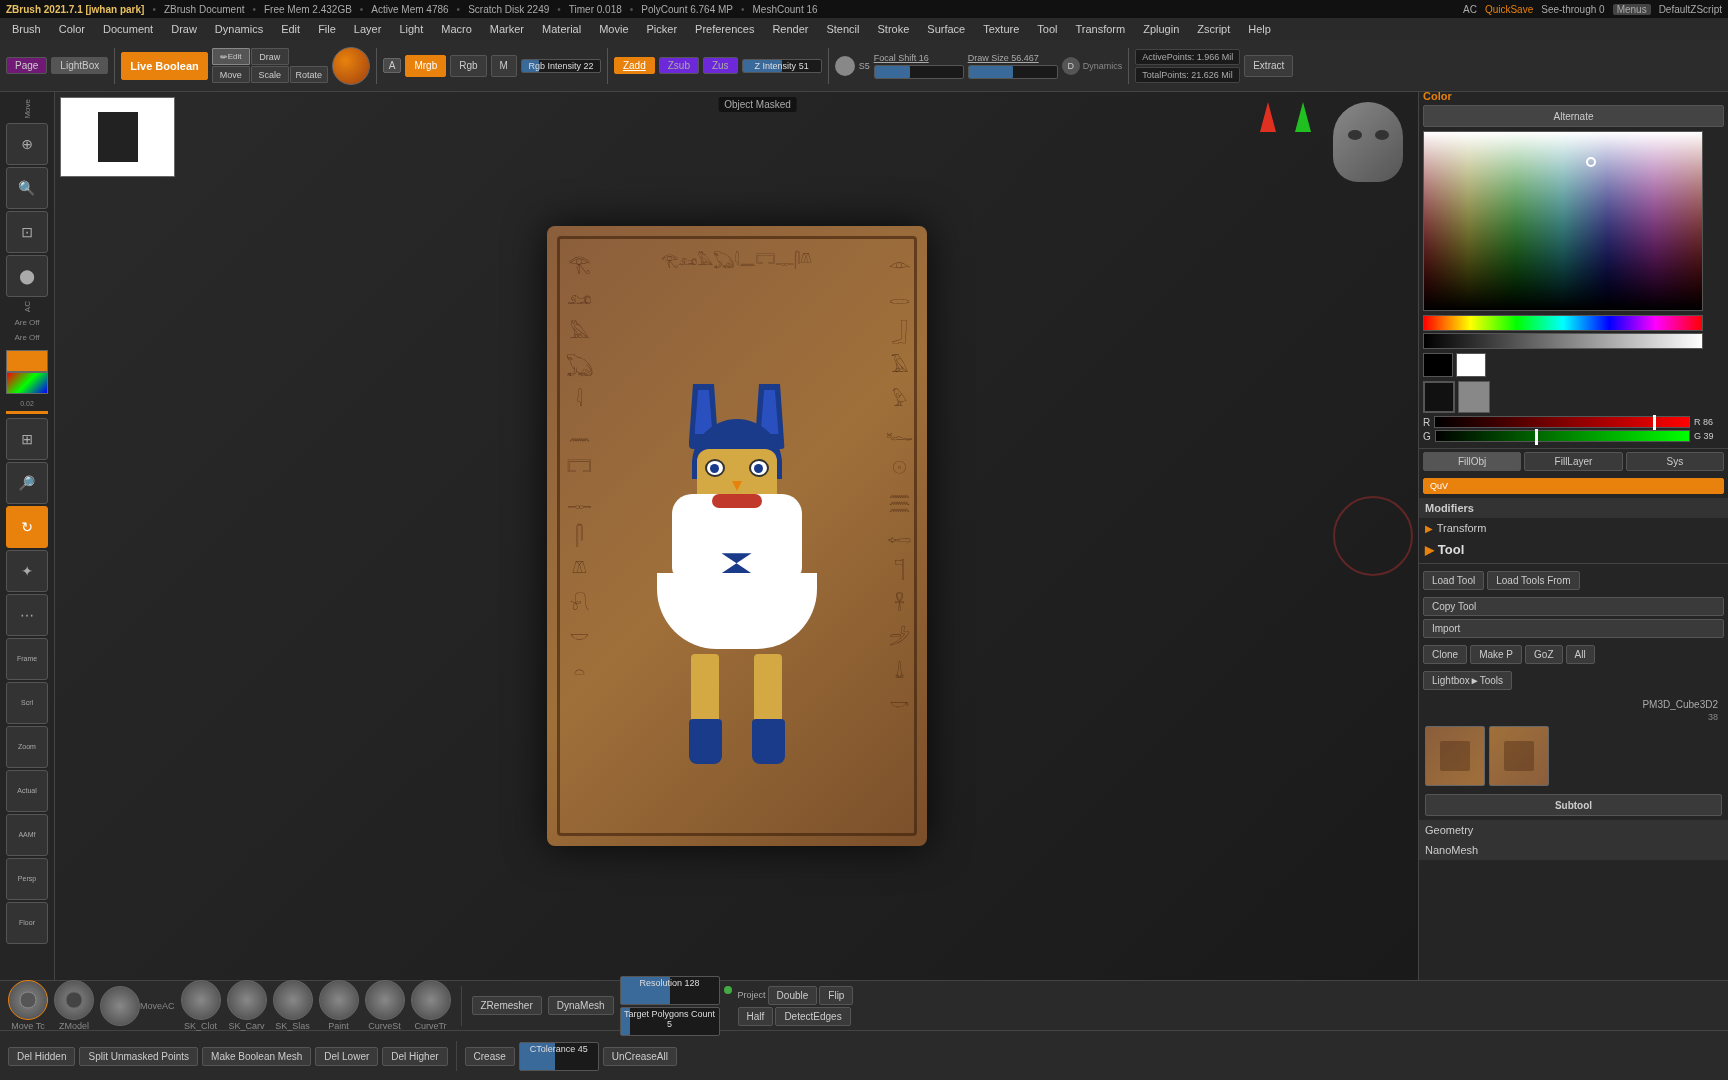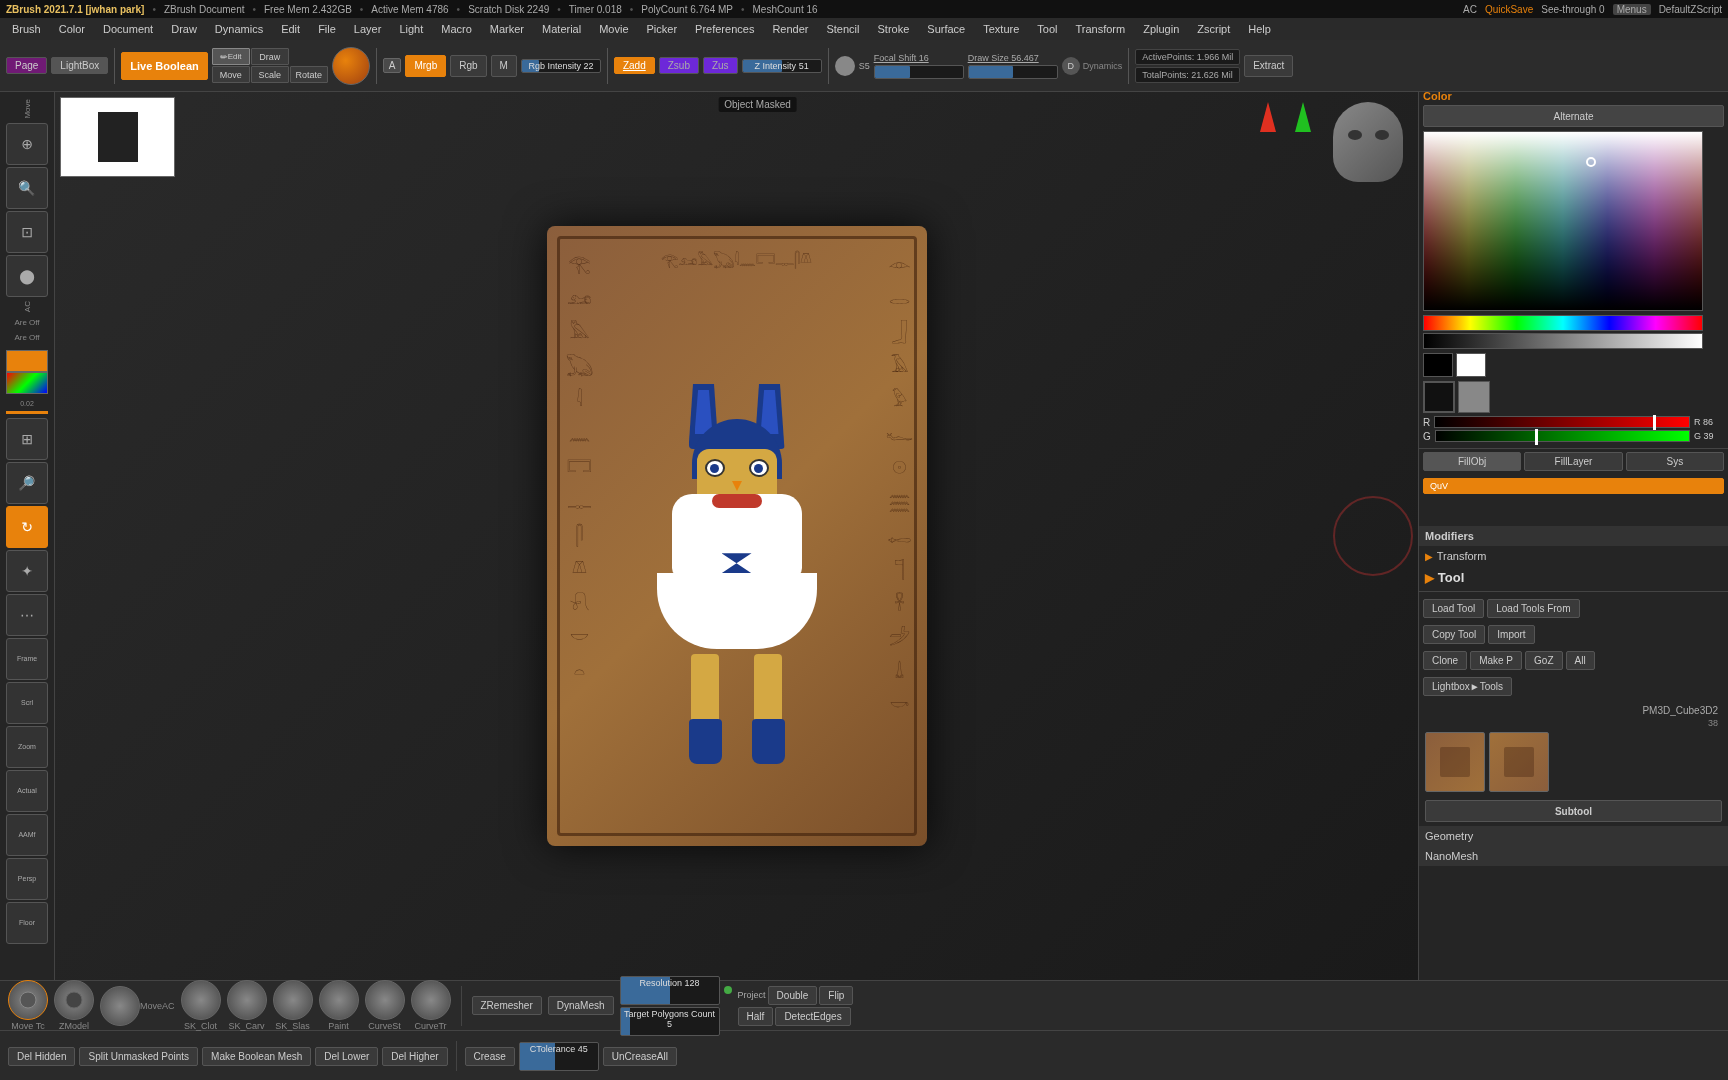--- a/index.html
+++ b/index.html
@@ -522,21 +522,20 @@
     .modifiers-header {
       background: #333;
       padding: 4px 6px;
       font-size: 11px;
       color: #ccc;
       font-weight: bold;
       cursor: pointer;
       display: flex;
       justify-content: space-between;
       align-items: center;
-      margin-top: 28px;
     }
     .transform-header {
       padding: 4px 6px;
       font-size: 11px;
       color: #ccc;
       cursor: pointer;
       display: flex;
       align-items: center;
       gap: 4px;
     }
@@ -1037,21 +1036,21 @@
     <span class="arrow-icon" style="font-size:12px;">▶</span>
     <span>Tool</span>
   </div>
 
   <div class="divider"></div>
 
   <div class="tool-btn-row" style="padding:4px;">
     <div class="tool-btn">Load Tool</div>
     <div class="tool-btn">Load Tools From</div>
   </div>
-  <div class="tool-btn-row" style="padding:0 4px 4px;">
+  <div class="tool-btn-row" style="padding:0 4px 4px;flex-direction:column;">
     <div class="tool-btn">Copy Tool</div>
     <div class="tool-btn">Import</div>
   </div>
   <div class="tool-btn-row" style="padding:0 4px 4px;">
     <div class="tool-btn">Clone</div>
     <div class="tool-btn">Make P</div>
     <div class="tool-btn">GoZ</div>
     <div class="tool-btn">All</div>
   </div>
   <div class="tool-btn-row" style="padding:0 4px 4px;">

